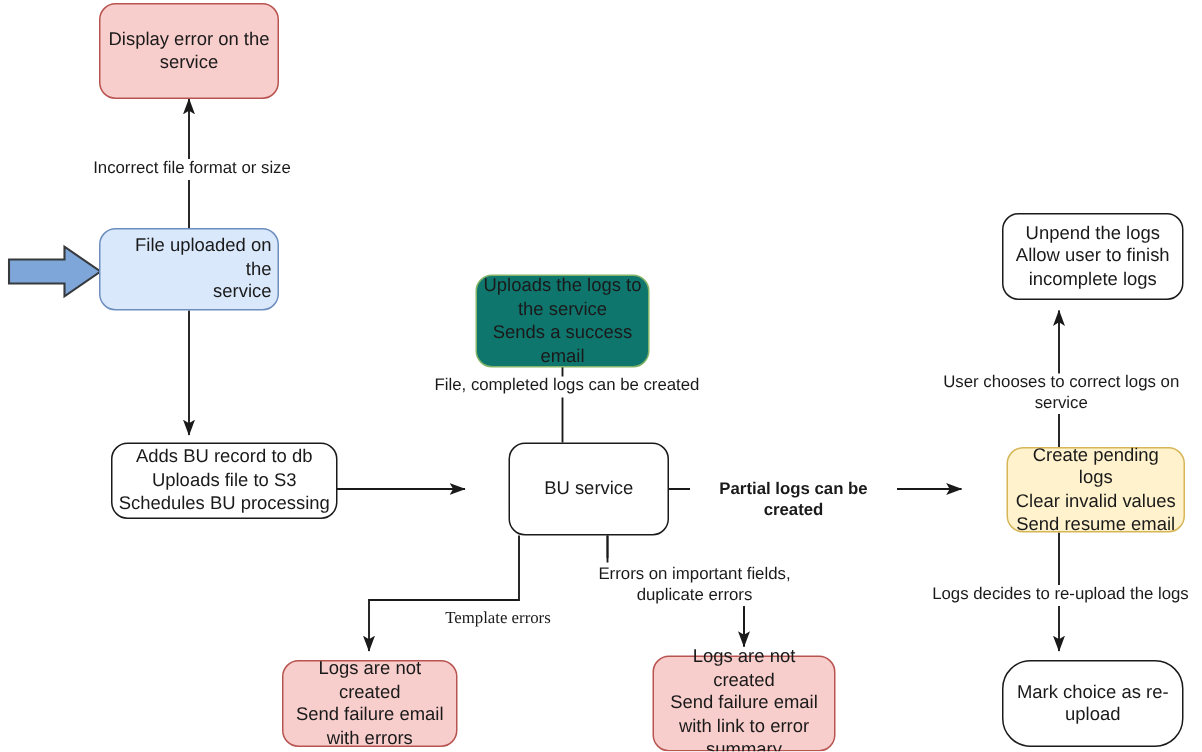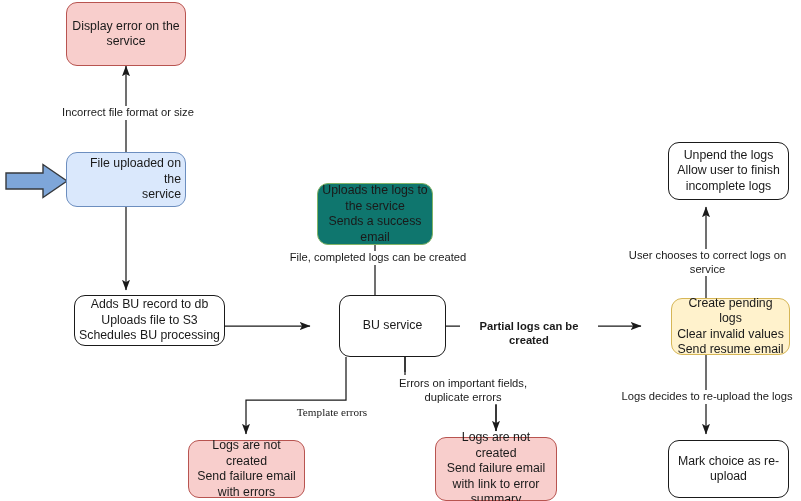--- a/index.html
+++ b/index.html
@@ -133,21 +133,21 @@
 
   <div class="node pink" style="left:188px; top:440px; width:117px; height:58px;">Logs are not created
 Send failure email
 with errors</div>
 
   <div class="node pink" style="left:435px; top:437px; width:122px; height:64px;">Logs are not created
 Send failure email
 with link to error
 summary</div>
 
-  <div class="node plain" style="left:644px; top:440px; width:121px; height:58px;">Mark choice as re-
+  <div class="node plain" style="left:644px; top:440px; width:121px; height:58px;border-radius:19px;">Mark choice as re-
 upload</div>
 
   <div class="edge-label" style="left:57px; top:106px; width:138px;">Incorrect file format or size</div>
 
 
   <div class="edge-label" style="left:285px; top:251px; width:182px;">File, completed logs can be created</div>
 
   <div class="edge-label" style="left:460px; top:320px; width:134px;font-weight:bold;">Partial logs can be created</div>
 
   <div class="edge-label" style="left:610px; top:249px; width:191px;">User chooses to correct logs on service</div>

